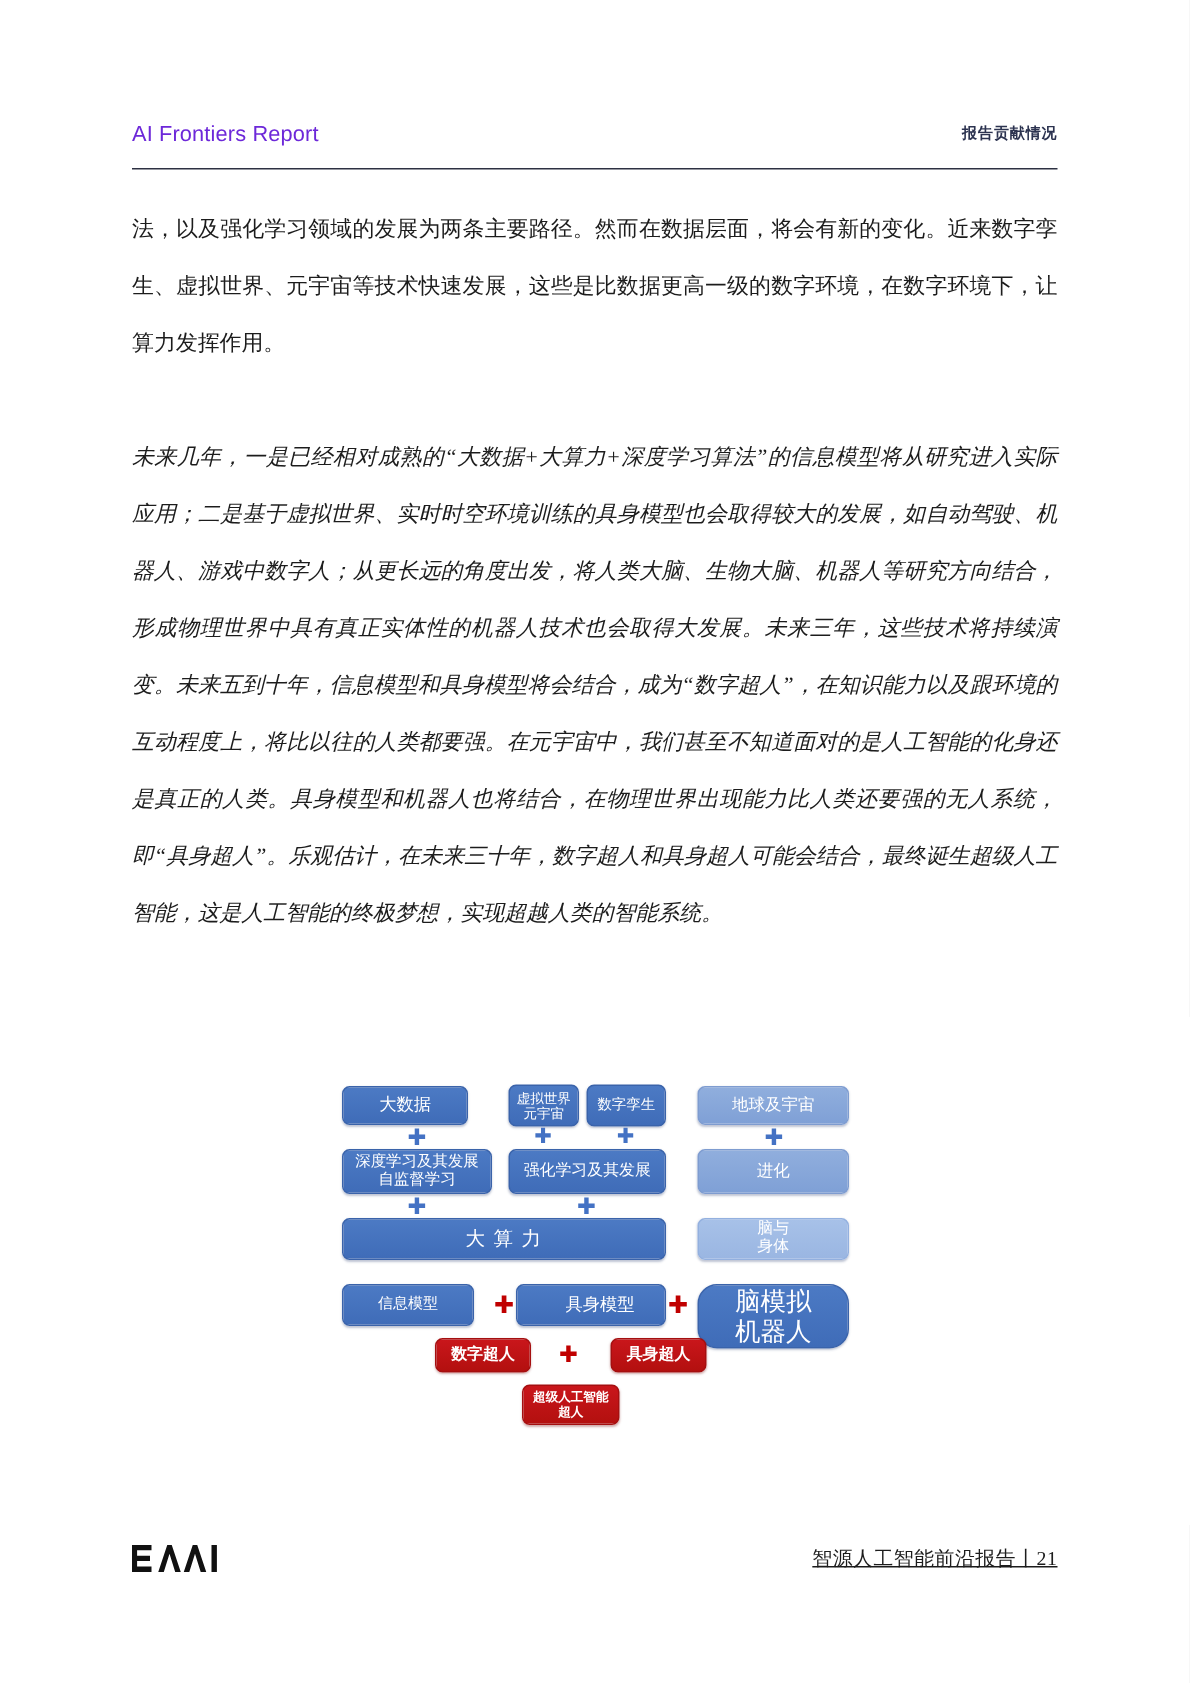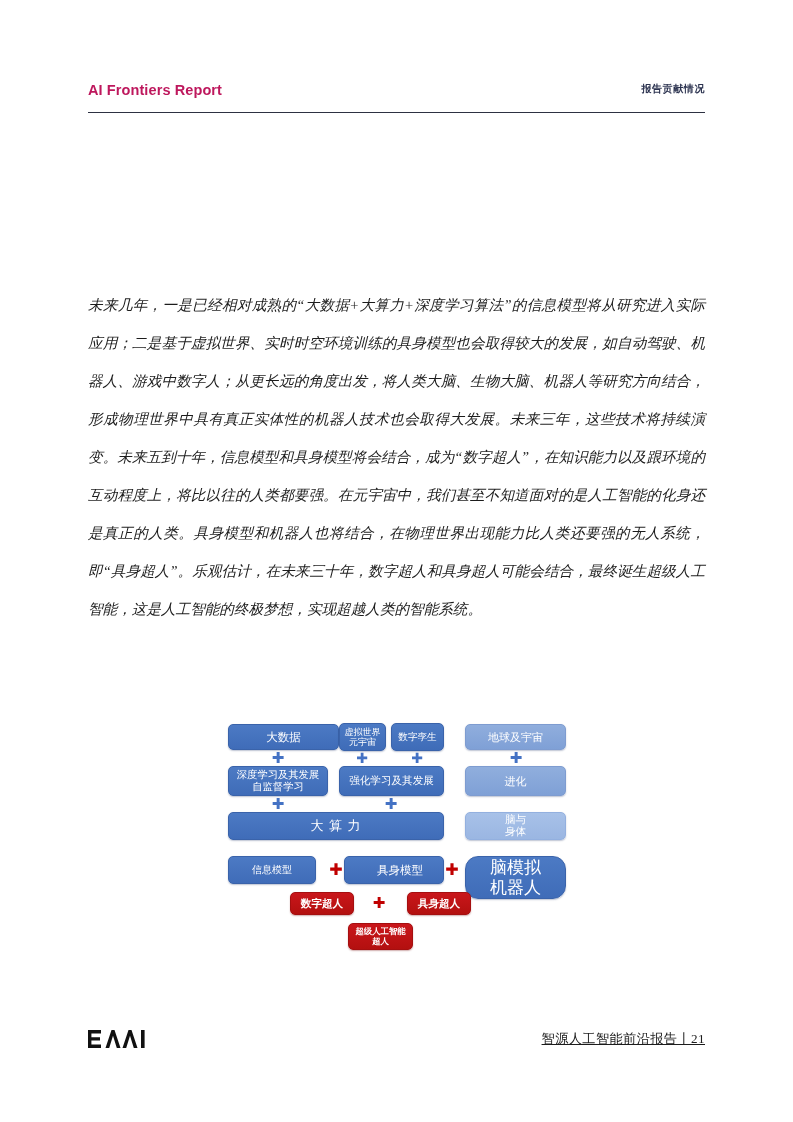--- a/index.html
+++ b/index.html
@@ -26,22 +26,22 @@
     width: 617px;
     height: 30px;
     border-bottom: 1.4px solid #2d3142;
     display: flex;
     align-items: flex-start;
     justify-content: space-between;
   }
   .header-left {
     font-family: "Liberation Sans", "DejaVu Sans", sans-serif;
     font-size: 14.5px;
-    font-weight: bold;
-    color: #be185d;
+    font-weight: normal;
+    color: #6d28d9;
     letter-spacing: 0.1px;
   }
   .header-right {
     font-family: "Liberation Serif", "DejaVu Serif", serif;
     font-size: 10px;
     font-weight: bold;
     color: #2c3350;
     letter-spacing: 0.6px;
   }
 
@@ -163,25 +163,26 @@
 </head>
 <body>
 
 <div class="page">
 
   <div class="header">
     <div class="header-left">AI Frontiers Report</div>
     <div class="header-right">报告贡献情况</div>
   </div>
 
+  <div class="body-text para1">法，以及强化学习领域的发展为两条主要路径。然而在数据层面，将会有新的变化。近来数字孪生、虚拟世界、元宇宙等技术快速发展，这些是比数据更高一级的数字环境，在数字环境下，让算力发挥作用。</div>
   <div class="body-text para2">未来几年，一是已经相对成熟的“大数据+大算力+深度学习算法”的信息模型将从研究进入实际应用；二是基于虚拟世界、实时时空环境训练的具身模型也会取得较大的发展，如自动驾驶、机器人、游戏中数字人；从更长远的角度出发，将人类大脑、生物大脑、机器人等研究方向结合，形成物理世界中具有真正实体性的机器人技术也会取得大发展。未来三年，这些技术将持续演变。未来五到十年，信息模型和具身模型将会结合，成为“数字超人”，在知识能力以及跟环境的互动程度上，将比以往的人类都要强。在元宇宙中，我们甚至不知道面对的是人工智能的化身还是真正的人类。具身模型和机器人也将结合，在物理世界出现能力比人类还要强的无人系统，即“具身超人”。乐观估计，在未来三十年，数字超人和具身超人可能会结合，最终诞生超级人工智能，这是人工智能的终极梦想，实现超越人类的智能系统。</div>
 
   <div class="figure">
 
-    <div class="box blue-mid" style="left:14px; top:6px; width:111px; height:26px; font-size:11.5px;">大数据</div>
+    <div class="box blue-mid" style="left:14px; top:6px; width:84px; height:26px; font-size:11.5px;">大数据</div>
 
     <div class="box blue-mid" style="left:125px; top:5px; width:47px; height:28px; font-size:9px;">虚拟世界
 元宇宙</div>
 
     <div class="box blue-mid" style="left:177px; top:5px; width:53px; height:28px; font-size:9.6px;">数字孪生</div>
 
     <div class="box blue-light" style="left:251px; top:6px; width:101px; height:26px; font-size:11px;">地球及宇宙</div>
 
     <div class="plus" style="left:44px; top:33px; width:40px; font-size:15px;">✚</div>
     <div class="plus" style="left:128px; top:33px; width:40px; font-size:14px;">✚</div>

